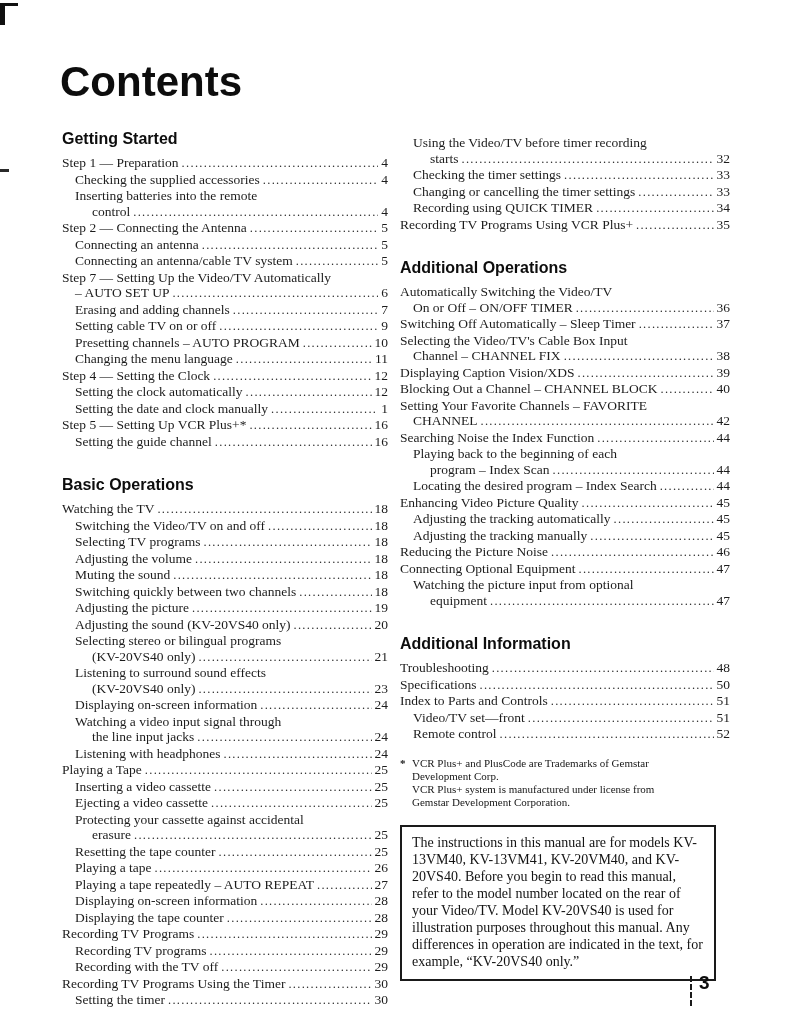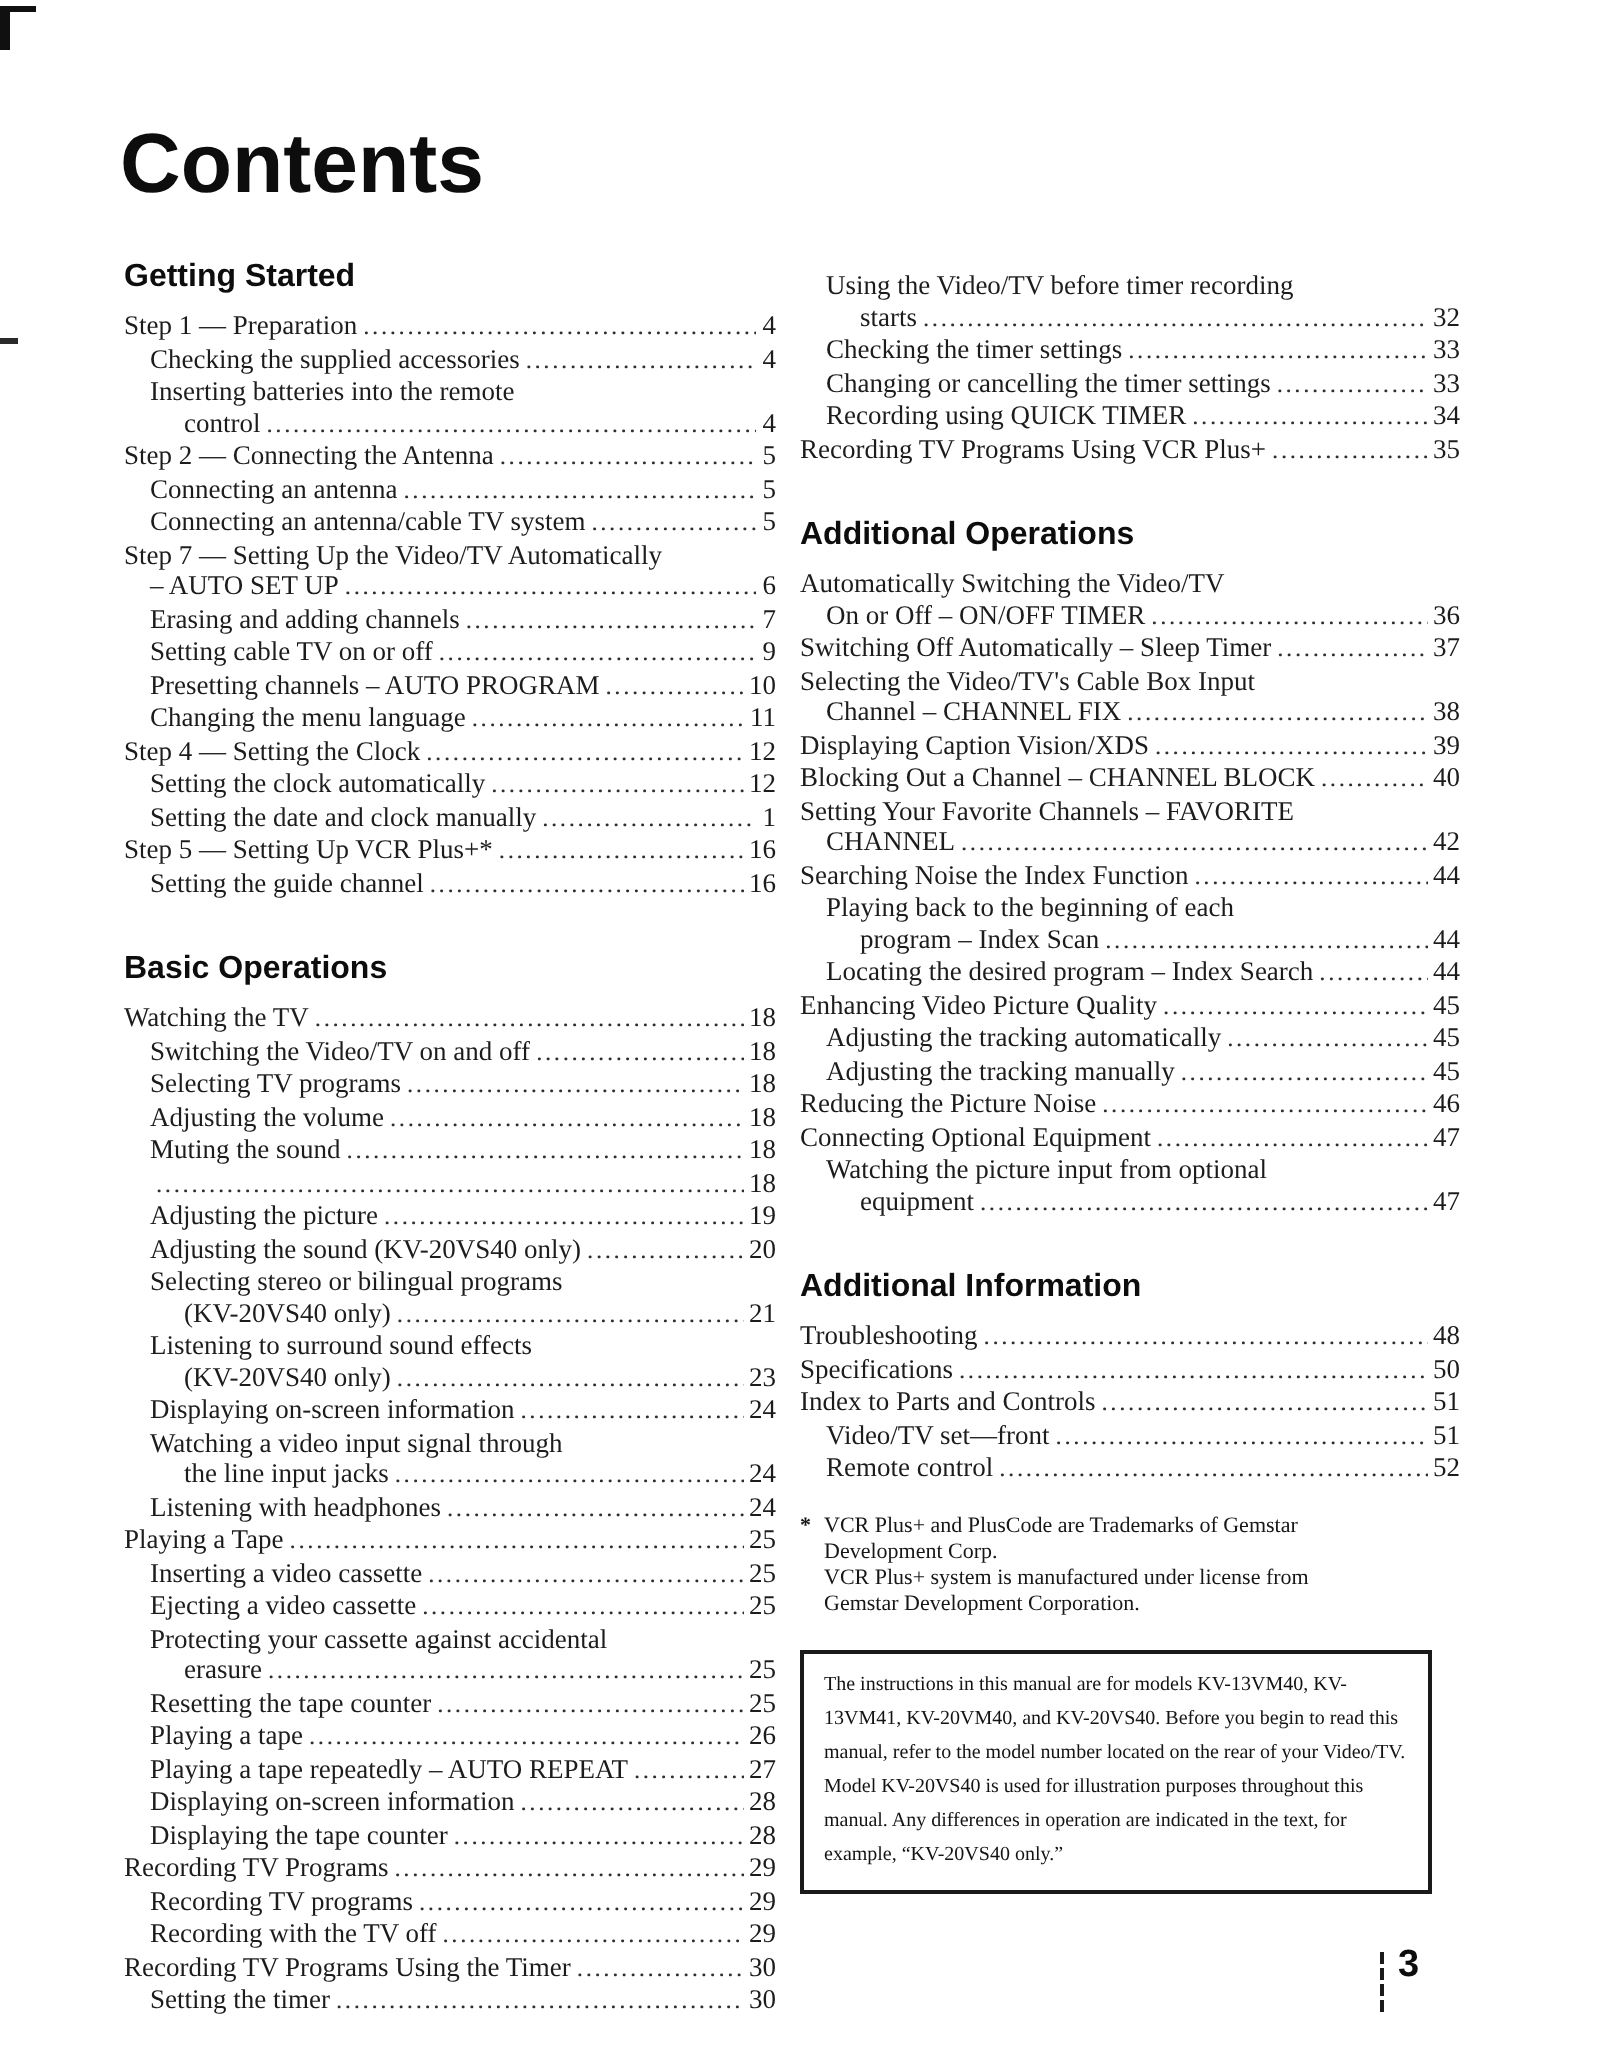--- a/index.html
+++ b/index.html
@@ -53,21 +53,21 @@
   .footnote{
     display:flex;margin-top:14px;
     font-size:11px;line-height:13px;color:#161616;
   }
   .footnote-marker{width:12px;flex:0 0 12px;font-weight:bold;}
   .footnote-text{white-space:pre-line;}
   .notice-box{
     margin-top:16px;width:292px;
     border:2px solid #1a1a1a;
     padding:7px 10px 9px 10px;
-    font-size:10px;line-height:17px;color:#131313;
+    font-size:14px;line-height:17px;color:#131313;
   }
   .notice-box p{margin:0;}
   .page-number-block{
     position:absolute;left:690px;top:972px;
     display:flex;align-items:flex-start;
   }
   .page-number-bar{
     width:0;height:30px;border-left:2px dashed #1a1a1a;margin-top:4px;
   }
   .page-number{
@@ -195,20 +195,21 @@
           <span class="toc-text">Adjusting the volume</span>
           <span class="leader"></span>
           <span class="toc-page">18</span>
         </div>
         <div class="toc-line indent-1">
           <span class="toc-text">Muting the sound</span>
           <span class="leader"></span>
           <span class="toc-page">18</span>
         </div>
         <div class="toc-line indent-1">
+          <span class="toc-text">Switching quickly between two channels</span>
           <span class="leader"></span>
           <span class="toc-page">18</span>
         </div>
         <div class="toc-line indent-1">
           <span class="toc-text">Adjusting the picture</span>
           <span class="leader"></span>
           <span class="toc-page">19</span>
         </div>
         <div class="toc-line indent-1">
           <span class="toc-text">Adjusting the sound (KV-20VS40 only)</span>

